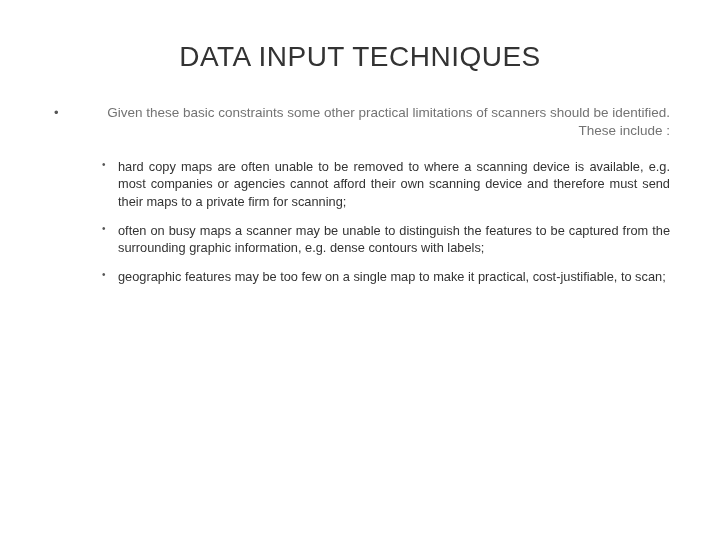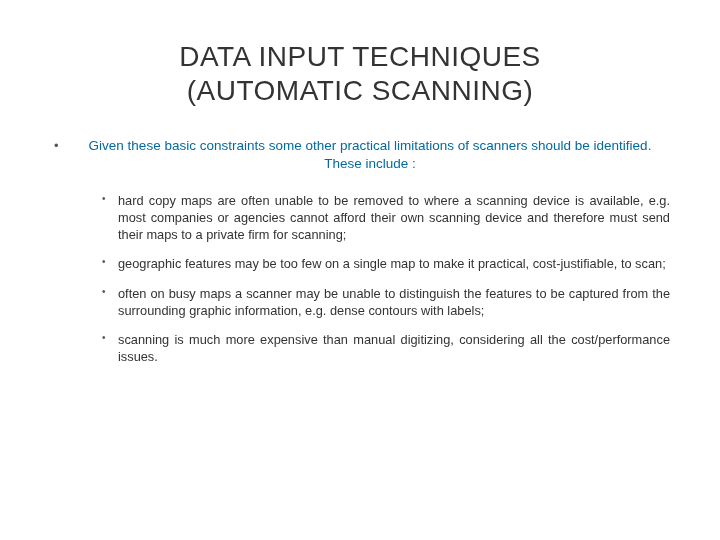--- a/index.html
+++ b/index.html
@@ -30,22 +30,22 @@
   ul.outer {
     list-style: none;
     padding: 0;
     margin: 0 0 0 0;
   }
   ul.outer > li {
     position: relative;
     padding-left: 20px;
     font-size: 13.5px;
     line-height: 1.35;
-    color: #0369a1;
-    text-align: center;
+    color: #737373;
+    text-align: right;
     margin-bottom: 18px;
   }
   ul.outer > li::before {
     content: "•";
     position: absolute;
     left: 4px;
     top: 0;
     color: #555;
     font-size: 13px;
   }
@@ -72,28 +72,26 @@
     color: #555;
     font-size: 10px;
   }
 </style>
 </head>
 <body>
 
 <div class="slide">
   <div class="title">
     <span>DATA INPUT TECHNIQUES</span><br>
-    <span>(AUTOMATIC SCANNING)</span>
   </div>
 
   <ul class="outer">
     <li>
       <span>Given these basic constraints some other practical limitations of scanners should be identified. These include :</span>
     </li>
   </ul>
 
   <ul class="inner">
     <li><span>hard copy maps are often unable to be removed to where a scanning device is available, e.g. most companies or agencies cannot afford their own scanning device and therefore must send their maps to a private firm for scanning;</span></li>
+    <li><span>often on busy maps a scanner may be unable to distinguish the features to be captured from the surrounding graphic information, e.g. dense contours with labels;</span></li>
     <li><span>geographic features may be too few on a single map to make it practical, cost-justifiable, to scan;</span></li>
-    <li><span>often on busy maps a scanner may be unable to distinguish the features to be captured from the surrounding graphic information, e.g. dense contours with labels;</span></li>
-    <li><span>scanning is much more expensive than manual digitizing, considering all the cost/performance issues.</span></li>
   </ul>
 </div>
 
 </body></html>

